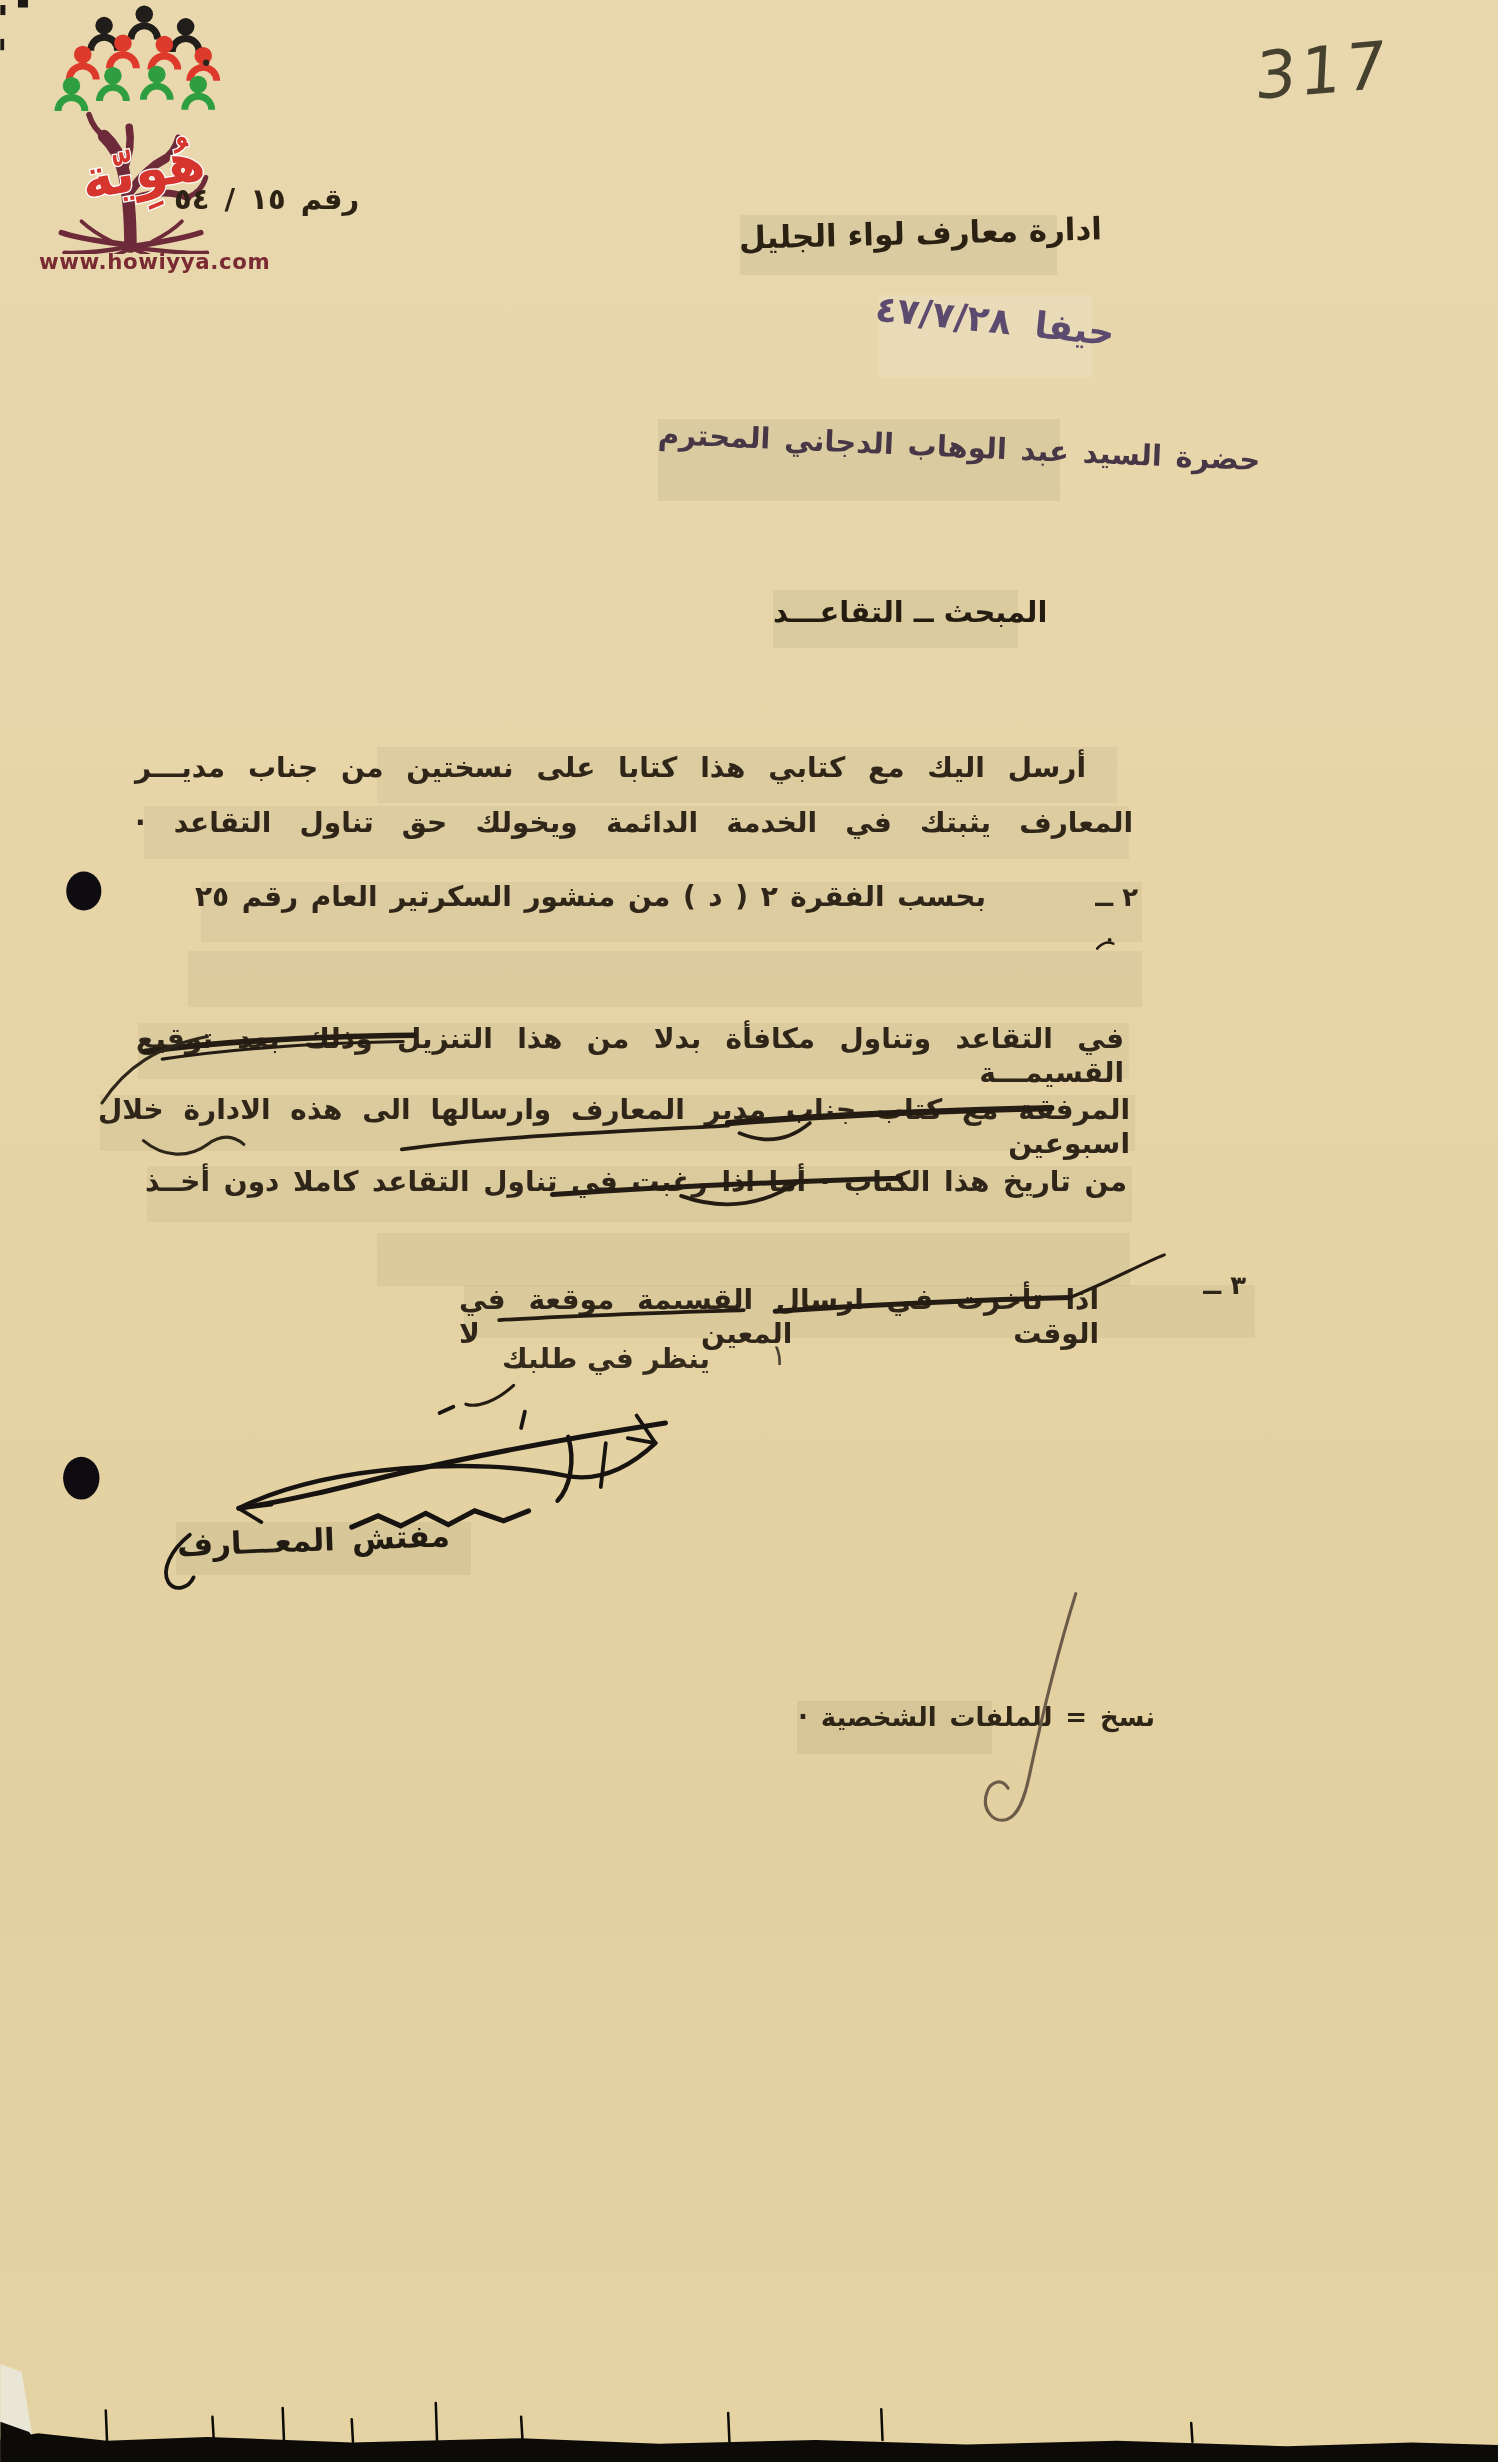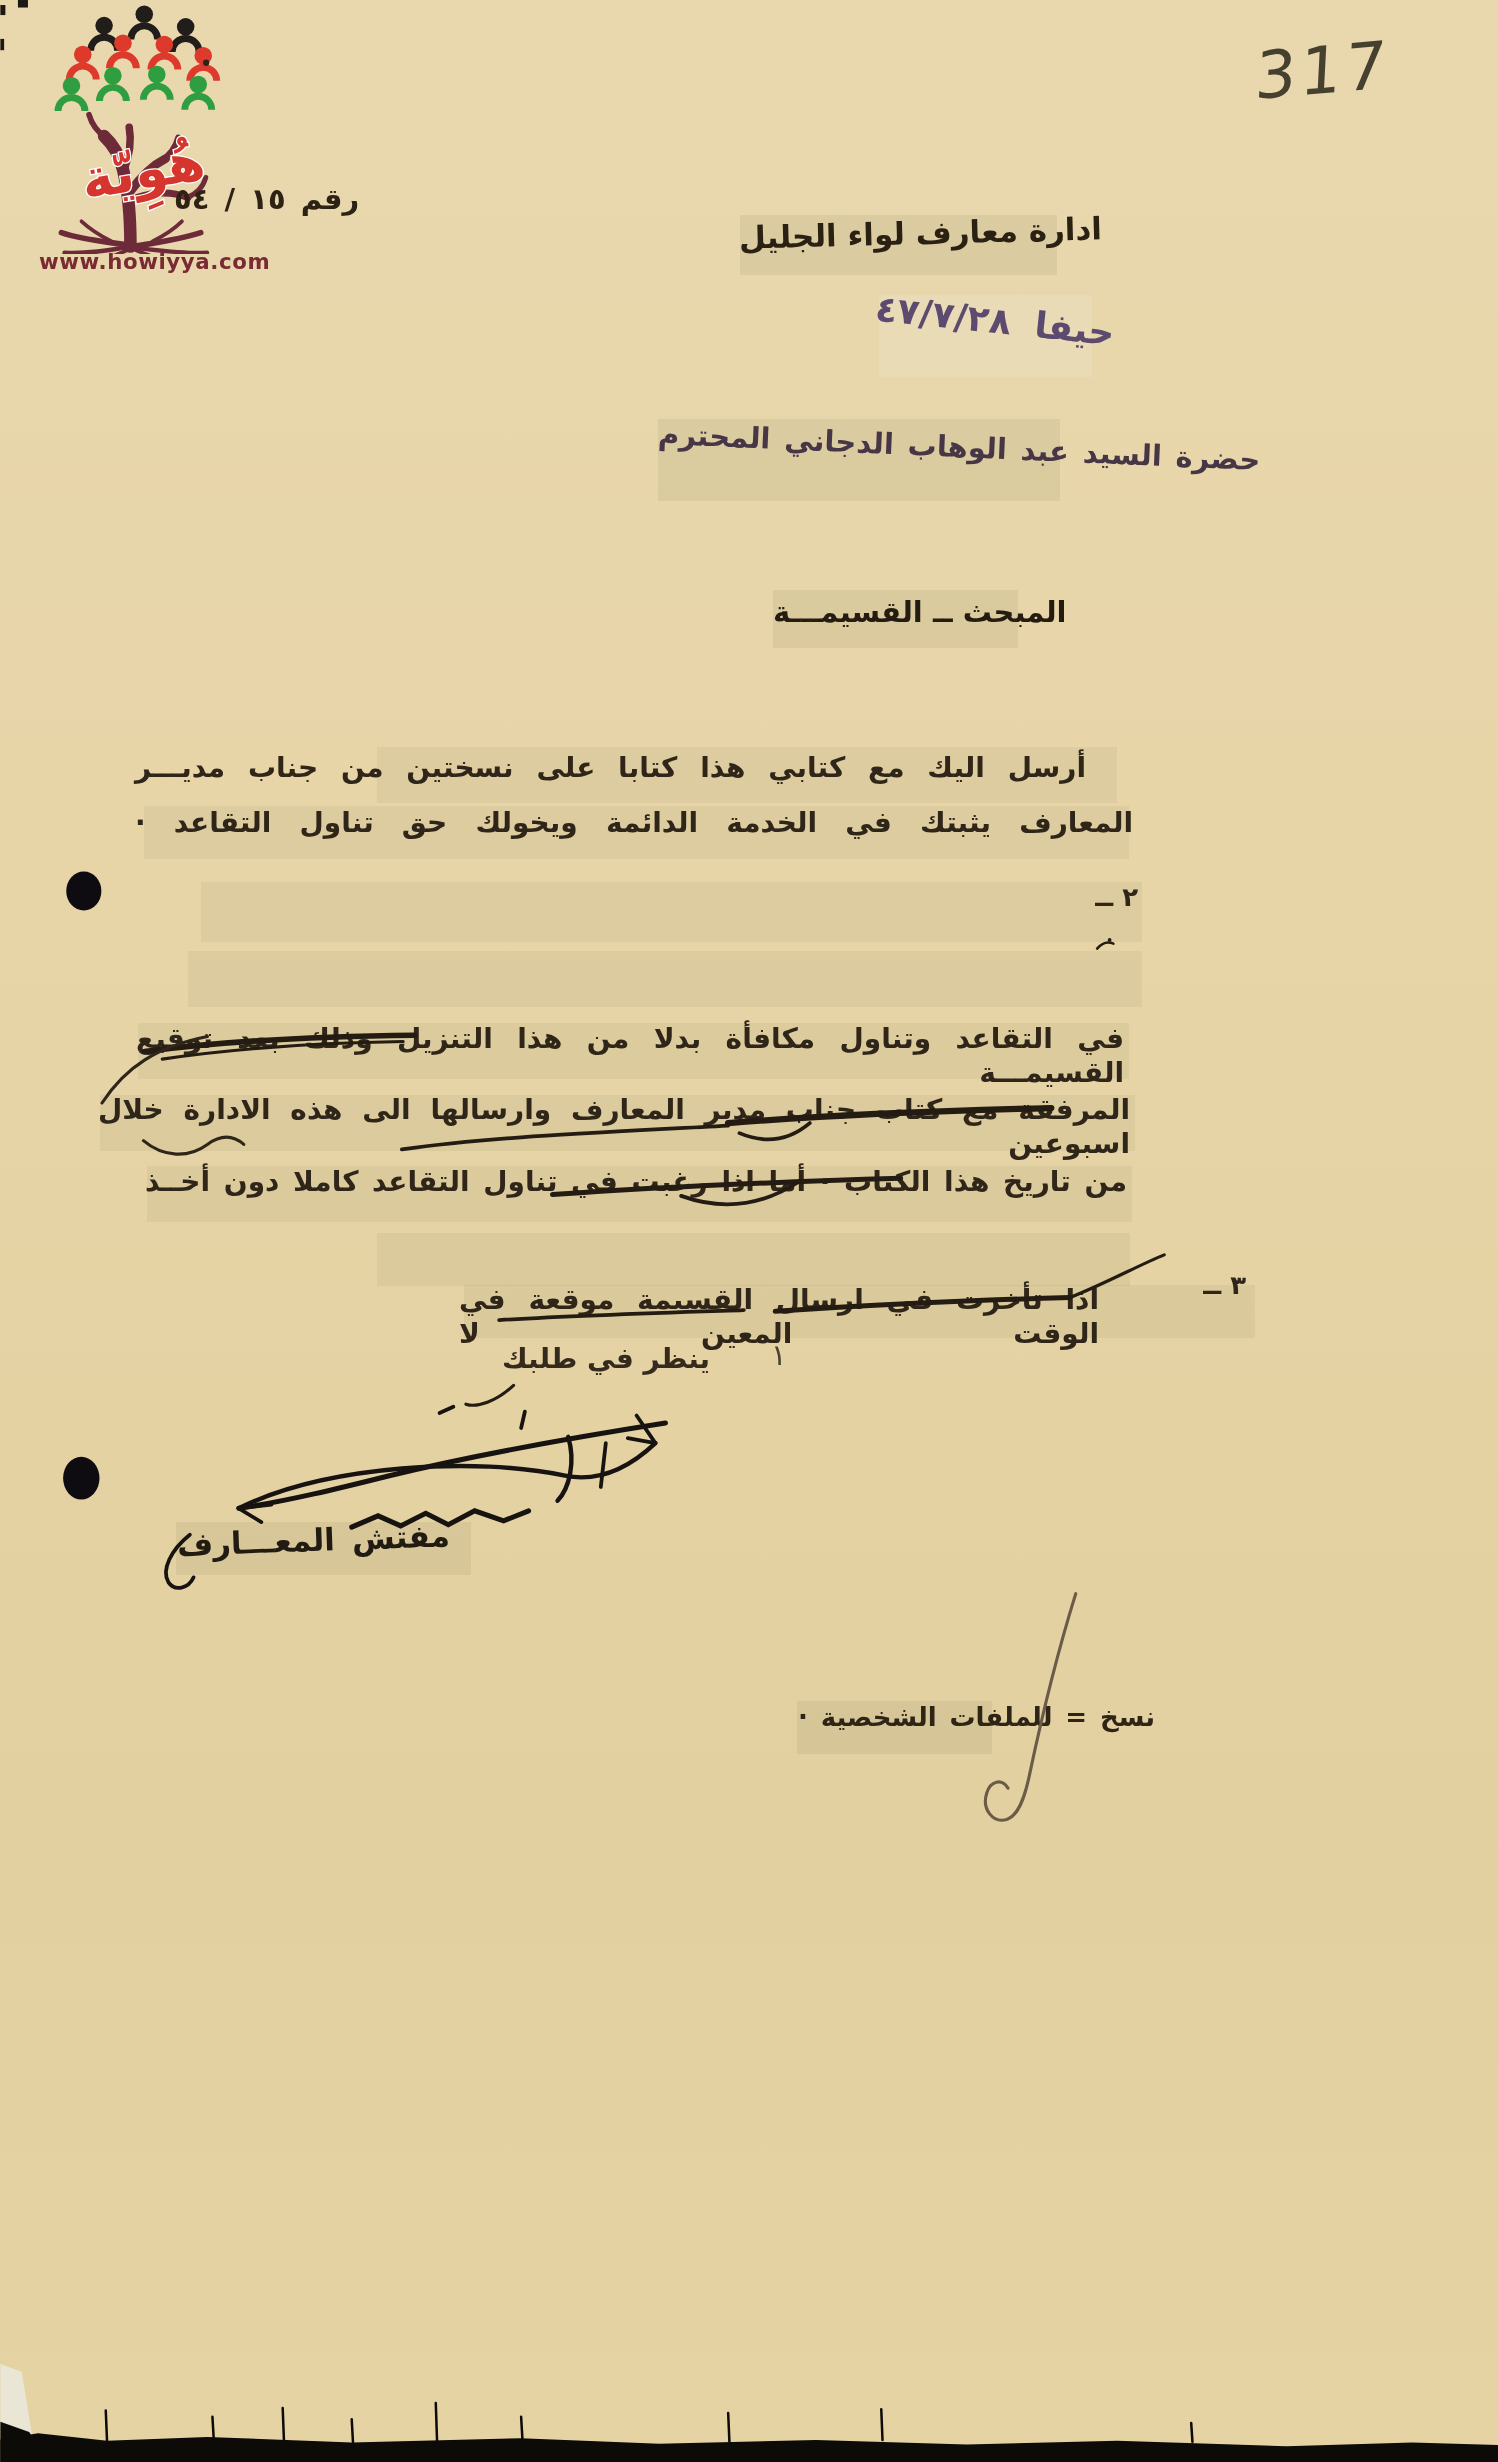--- a/index.html
+++ b/index.html
@@ -150,25 +150,26 @@
     <div class="logo-url">www.howiyya.com</div>
   </div>
 
   <div class="abs pagenum">317</div>
 
   <div class="abs refnum">رقم ١٥‏ /‏ ٥٤</div>
 
   <div class="abs dept">ادارة معارف لواء الجليل</div>
   <div class="abs citydate">حيفا ٢٨‏/‏٧‏/‏٤٧</div>
   <div class="abs addressee">حضرة السيد عبد الوهاب الدجاني المحترم</div>
-  <div class="abs subject">المبحث ــ القسيمـــة</div>
+  <div class="abs subject">المبحث ــ التقاعـــد</div>
 
   <div class="bodyline p1l2">المعارف يثبتك في الخدمة الدائمة ويخولك حق تناول التقاعد ·</div>
   <div class="bodyline p1l1">أرسل اليك مع كتابي هذا كتابا على نسختين من جناب مديـــر</div>
   <div class="pnum p2num">٢ ــ</div>
+  <div class="bodyline p2l1">بحسب الفقرة ٢ ( د ) من منشور السكرتير العام رقم ٢٥</div>
   <div class="bodyline p2l3">في التقاعد وتناول مكافأة بدلا من هذا التنزيل وذلك بعد توقيع القسيمـــة</div>
   <div class="bodyline p2l4">المرفقة مع كتاب جناب مدير المعارف وارسالها الى هذه الادارة خلال اسبوعين</div>
   <div class="bodyline p2l5">من تاريخ هذا الكتاب · أما اذا رغبت في تناول التقاعد كاملا دون أخــذ</div>
   <div class="pnum p3num">٣ ــ</div>
   <div class="bodyline p3l1">اذا تأخرت في ارسال القسيمة موقعة في الوقت المعين لا</div>
   <div class="abs p3l2">ينظر في طلبك</div>
   <div class="abs p3mark">١</div>
 
   <div class="abs stamp-title">مفتش المعـــارف</div>
   <div class="abs copies">نسخ = للملفات الشخصية ·</div>

